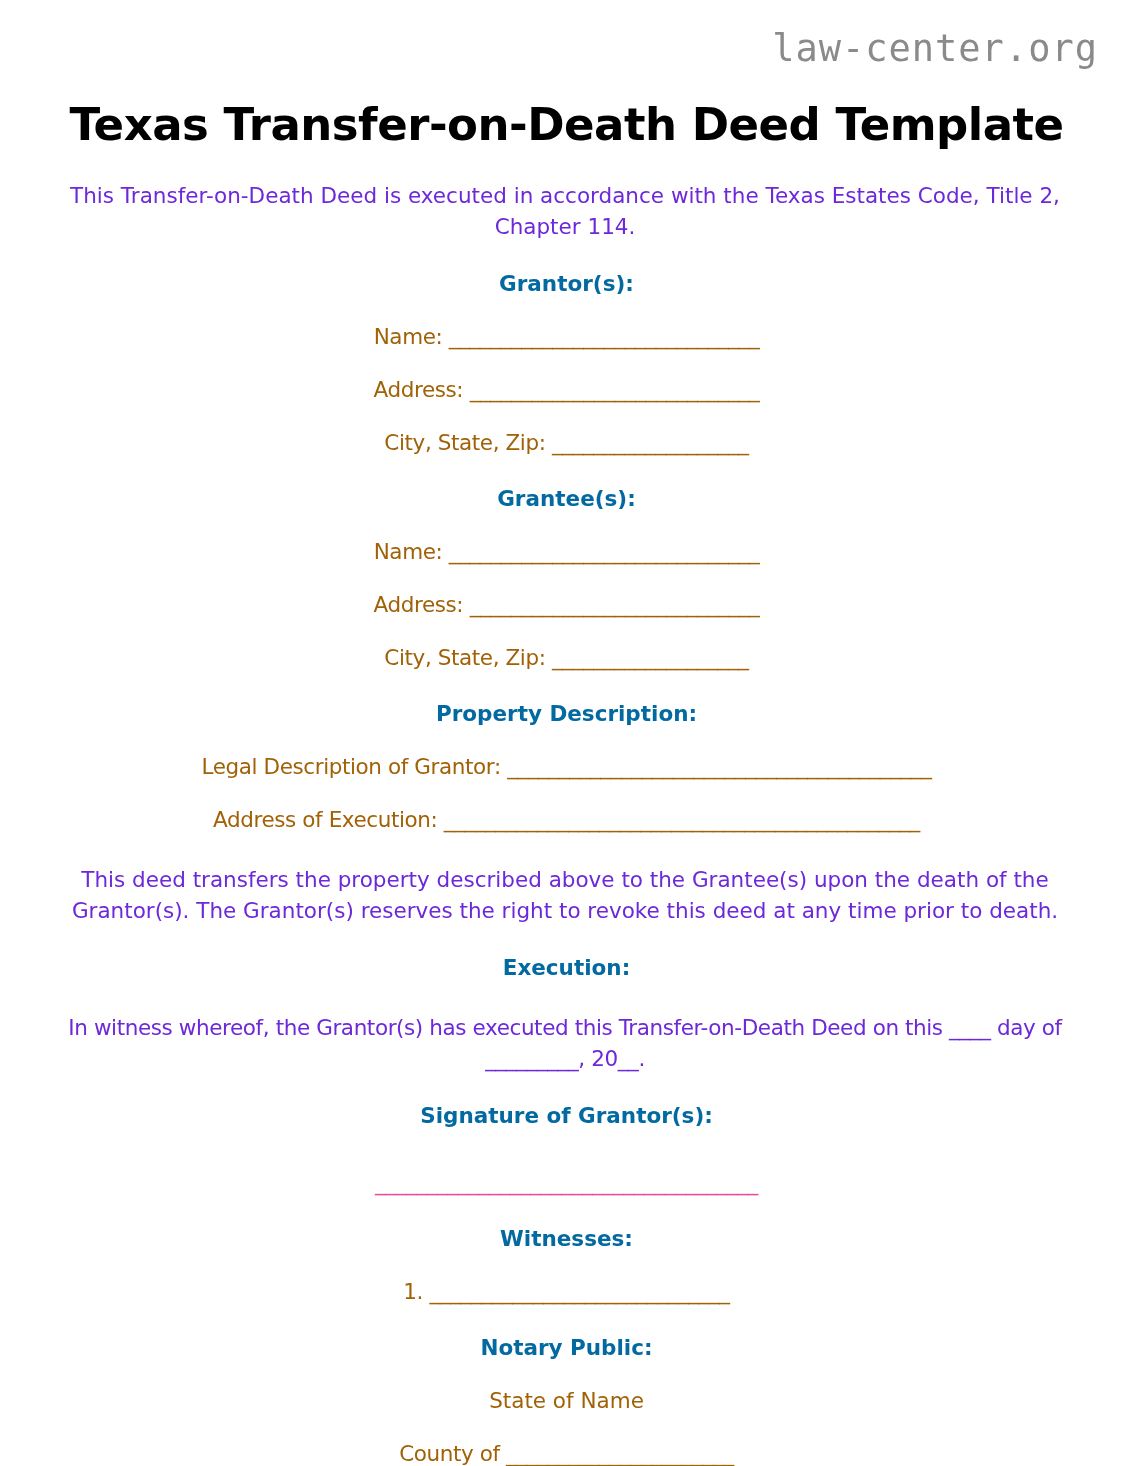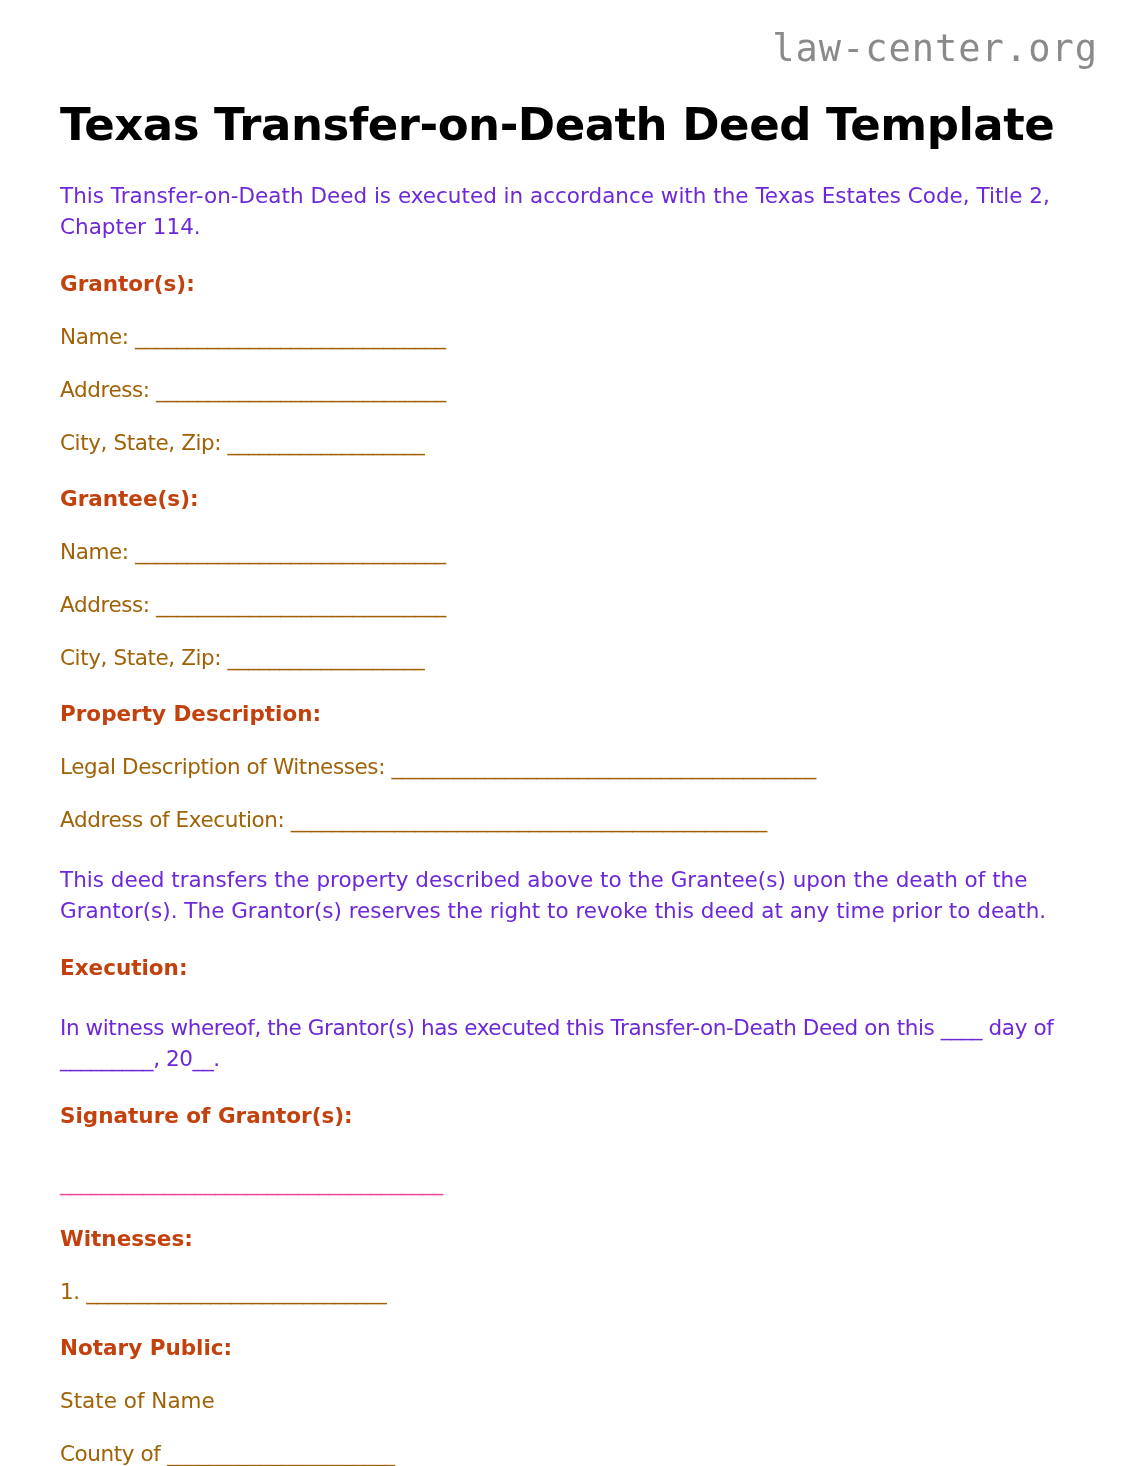--- a/index.html
+++ b/index.html
@@ -16,20 +16,21 @@
     position: relative;
     overflow: hidden;
   }
 
   .page {
     position: relative;
     width: 1133px;
     height: 1466px;
     box-sizing: border-box;
     padding: 0 60px 0 60px;
+    text-align: center;
   }
 
   .watermark {
     position: absolute;
     top: 30px;
     right: 35px;
     font-family: "DejaVu Sans Mono", "Liberation Mono", monospace;
     font-size: 37px;
     letter-spacing: 1px;
     color: #8a8a8a;
@@ -55,21 +56,21 @@
     color: #6d28d9;
     max-width: 1010px;
   }
 
   h2.section {
     margin: 0;
     padding-top: 28px;
     font-size: 21.5px;
     font-weight: bold;
     line-height: 1.3;
-    color: #c2410c;
+    color: #0369a1;
   }
 
   p.field {
     margin: 0;
     padding-top: 24px;
     font-size: 21.5px;
     line-height: 1.35;
     color: #a16207;
     white-space: pre;
   }
@@ -109,21 +110,21 @@
   <h2 class="section">Grantee(s):</h2>
 
   <p class="field blank">Name: ______________________________</p>
 
   <p class="field blank">Address: ____________________________</p>
 
   <p class="field blank">City, State, Zip: ___________________</p>
 
   <h2 class="section">Property Description:</h2>
 
-  <p class="field blank">Legal Description of Witnesses: _________________________________________</p>
+  <p class="field blank">Legal Description of Grantor: _________________________________________</p>
 
   <p class="field blank">Address of Execution: ______________________________________________</p>
 
   <p class="para">This deed transfers the property described above to the Grantee(s) upon the death of the Grantor(s). The Grantor(s) reserves the right to revoke this deed at any time prior to death.</p>
 
   <h2 class="section">Execution:</h2>
 
   <p class="para blank">In witness whereof, the Grantor(s) has executed this Transfer-on-Death Deed on this ____ day of _________, 20__.</p>
 
   <h2 class="section">Signature of Grantor(s):</h2>

